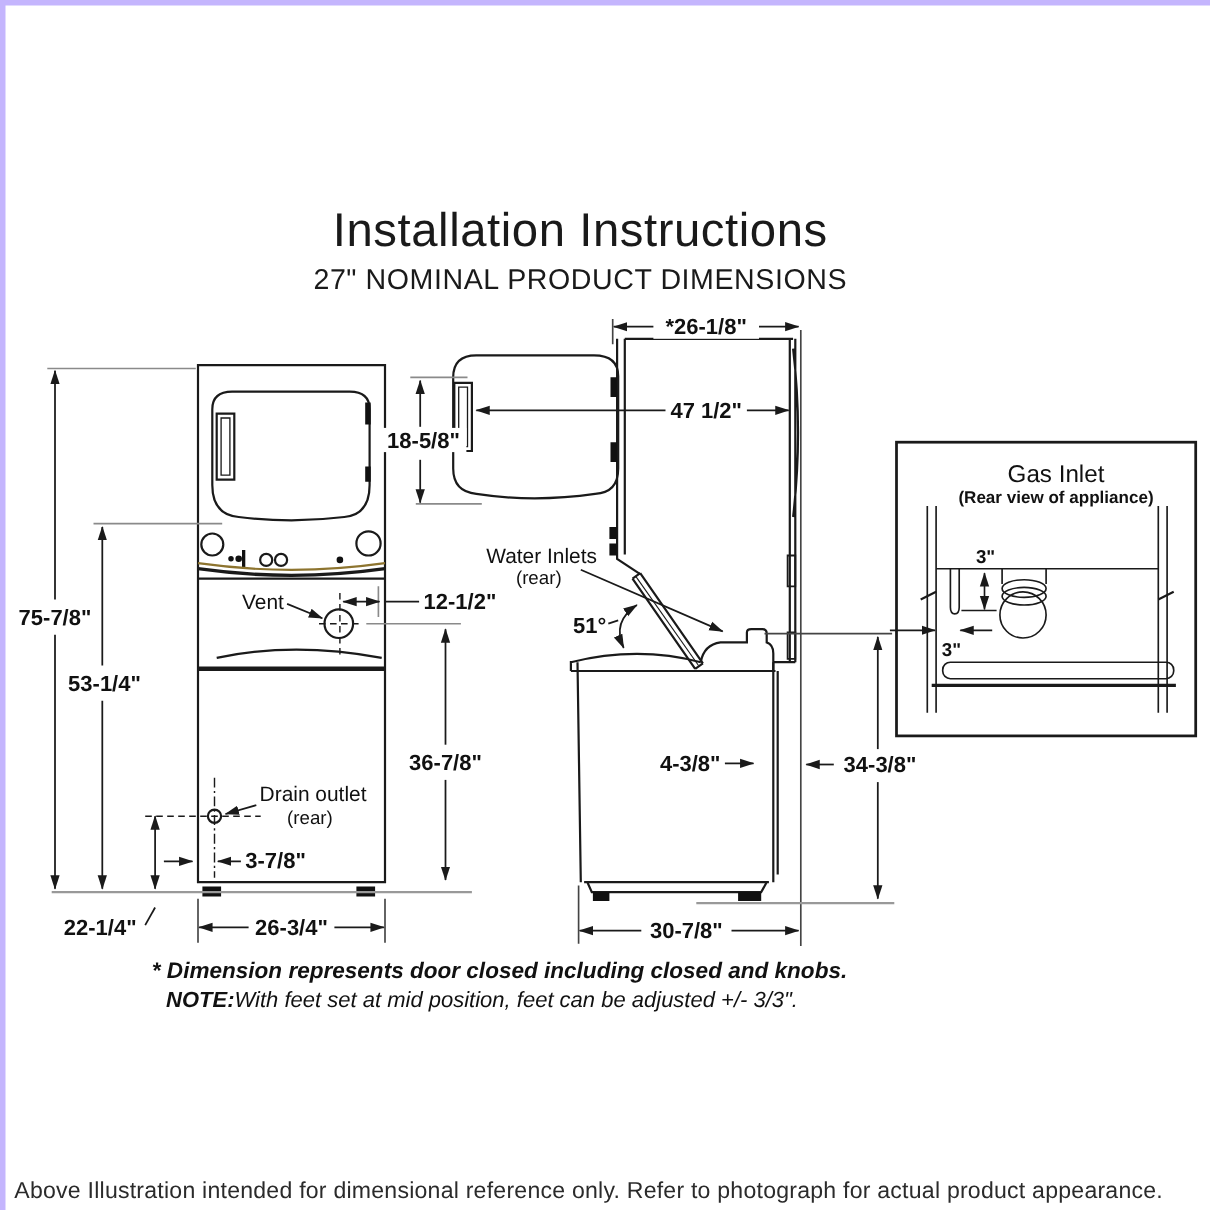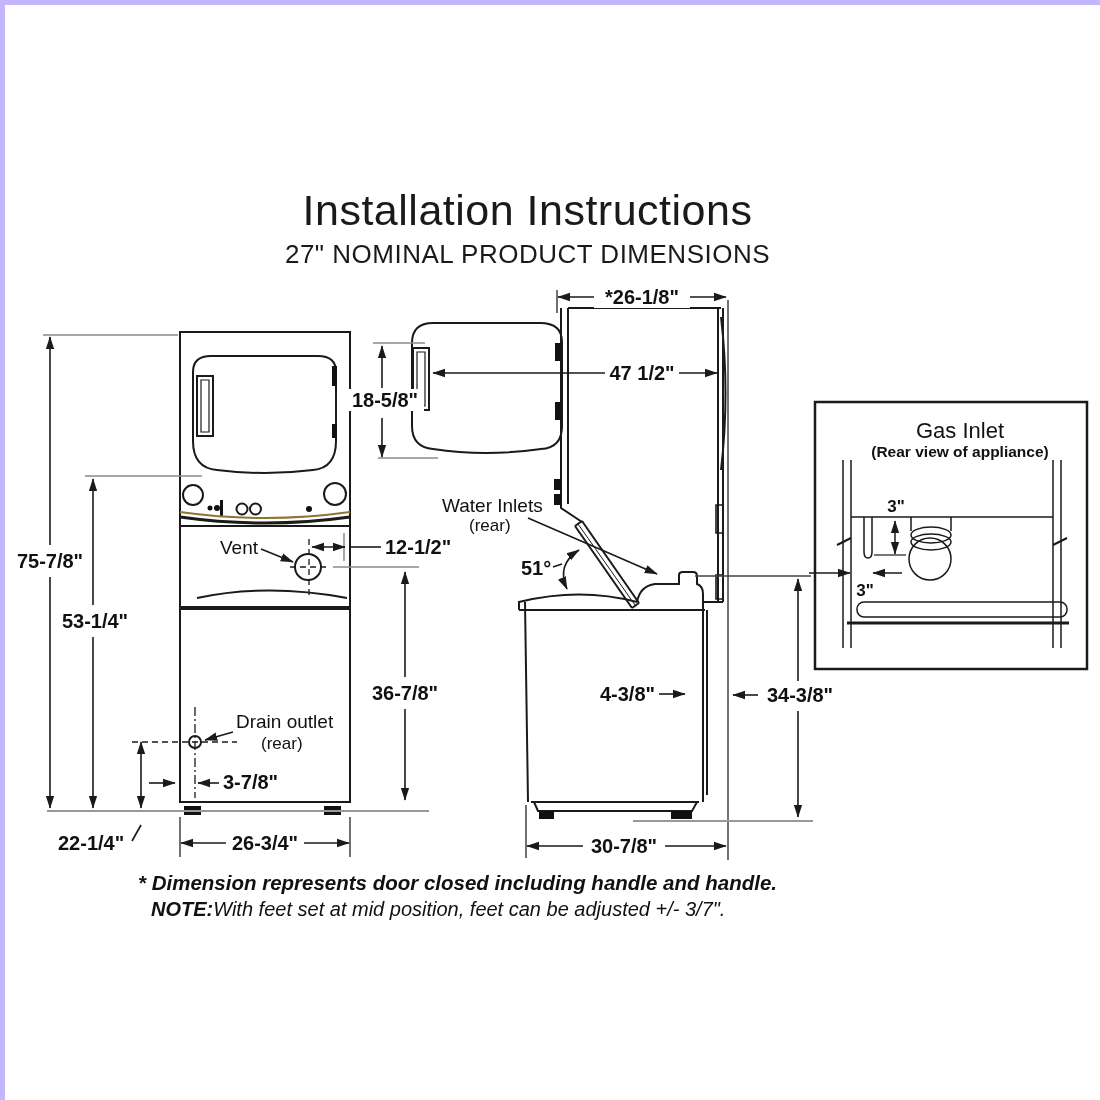--- a/index.html
+++ b/index.html
@@ -182,16 +182,17 @@
       <line x1="868" y1="568" x2="897" y2="568" marker-start="url(#arr)"></line>
     </g>
     <g>
       <text class="gtitle" x="955" y="433" text-anchor="middle">Gas Inlet</text>
       <text class="gsub" x="955" y="452" text-anchor="middle">(Rear view of appliance)</text>
       <text class="dim-s" x="891" y="507" text-anchor="middle">3"</text>
       <text class="dim-s" x="860" y="591" text-anchor="middle">3"</text>
     </g>
   </svg>
 
-  <div class="note1">* Dimension represents door closed including handle and handle.</div>
-  <div class="note2"><b>NOTE:</b><span>With feet set at mid position, feet can be adjusted +/- 3/7".</span></div>
+  <div class="note1">* Dimension represents door closed including closed and knobs.</div>
+  <div class="note2"><b>NOTE:</b><span>With feet set at mid position, feet can be adjusted +/- 3/3".</span></div>
 
+  <div class="footer">Above Illustration intended for dimensional reference only. Refer to photograph for actual product appearance.</div>
 </div>
 
 </body></html>

